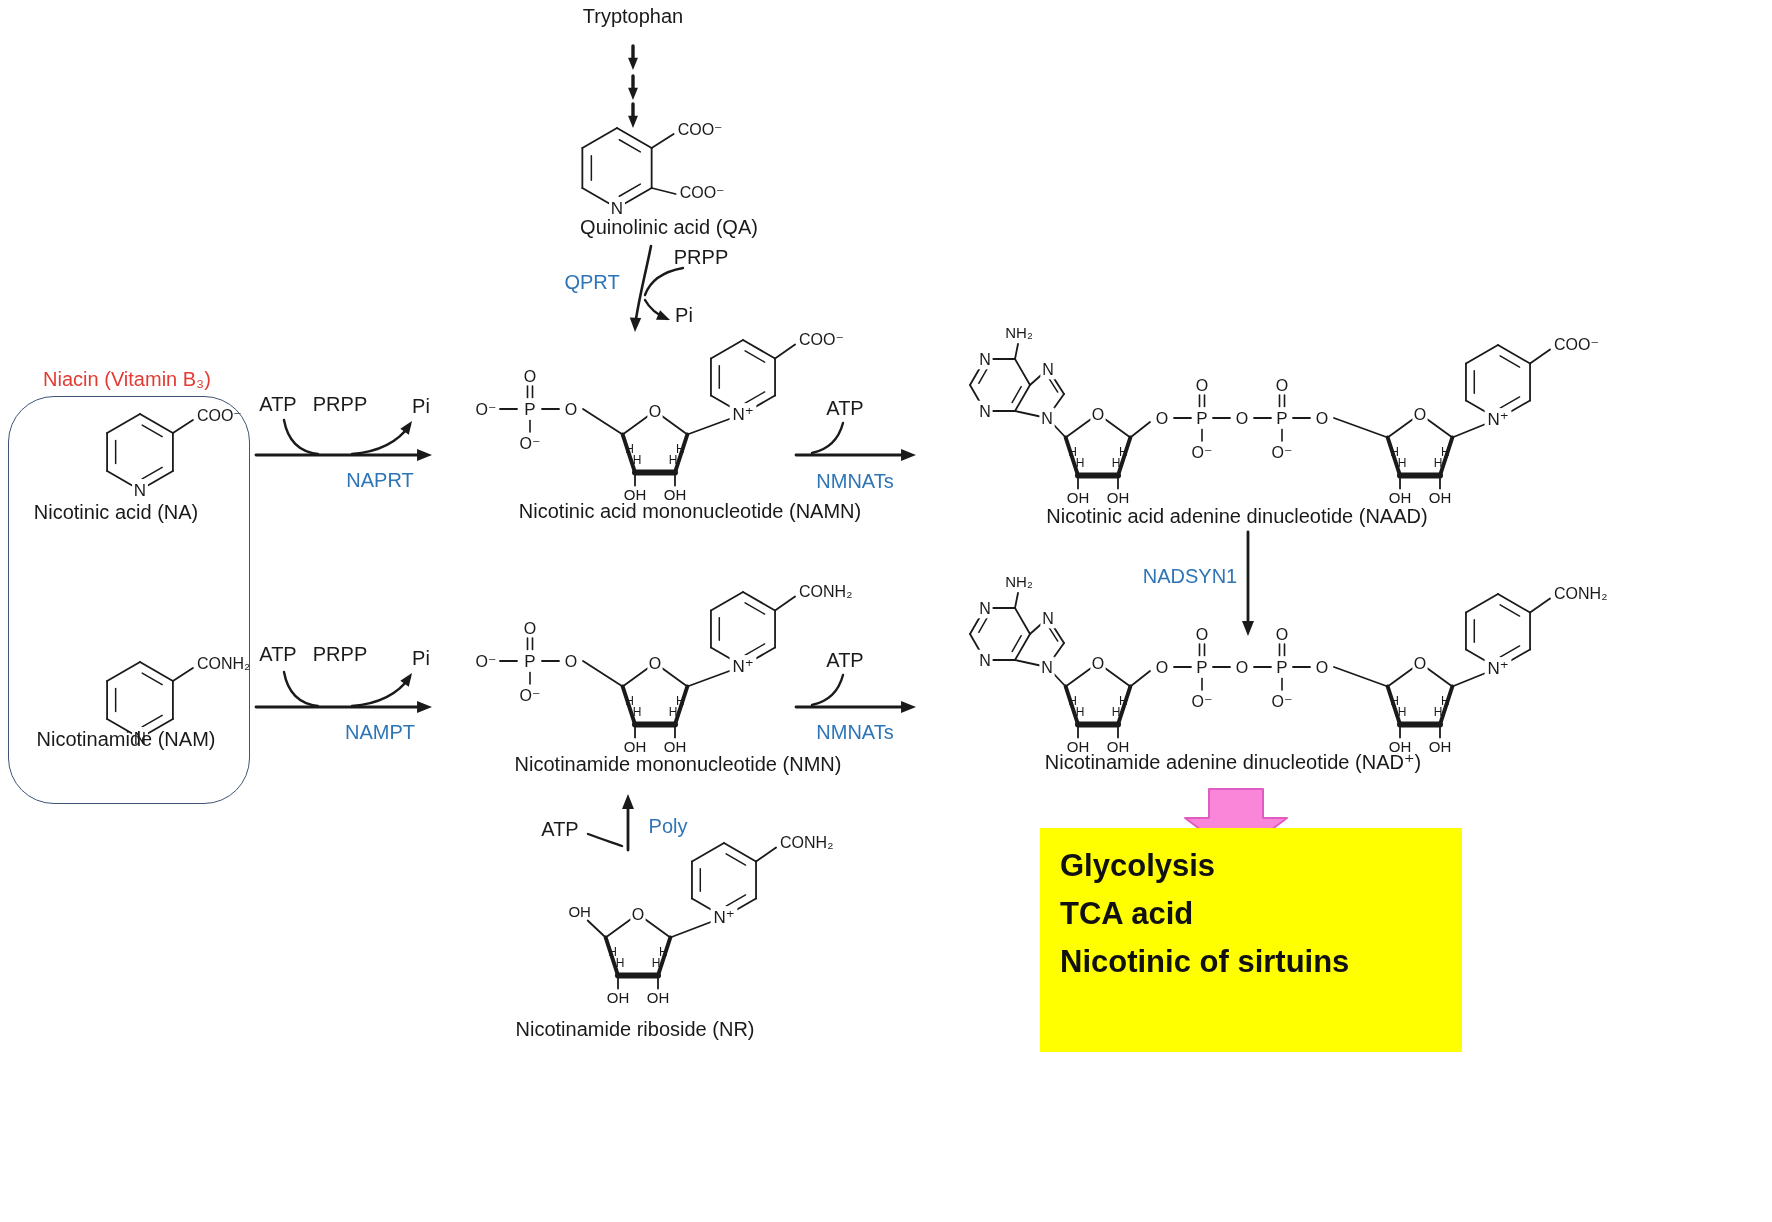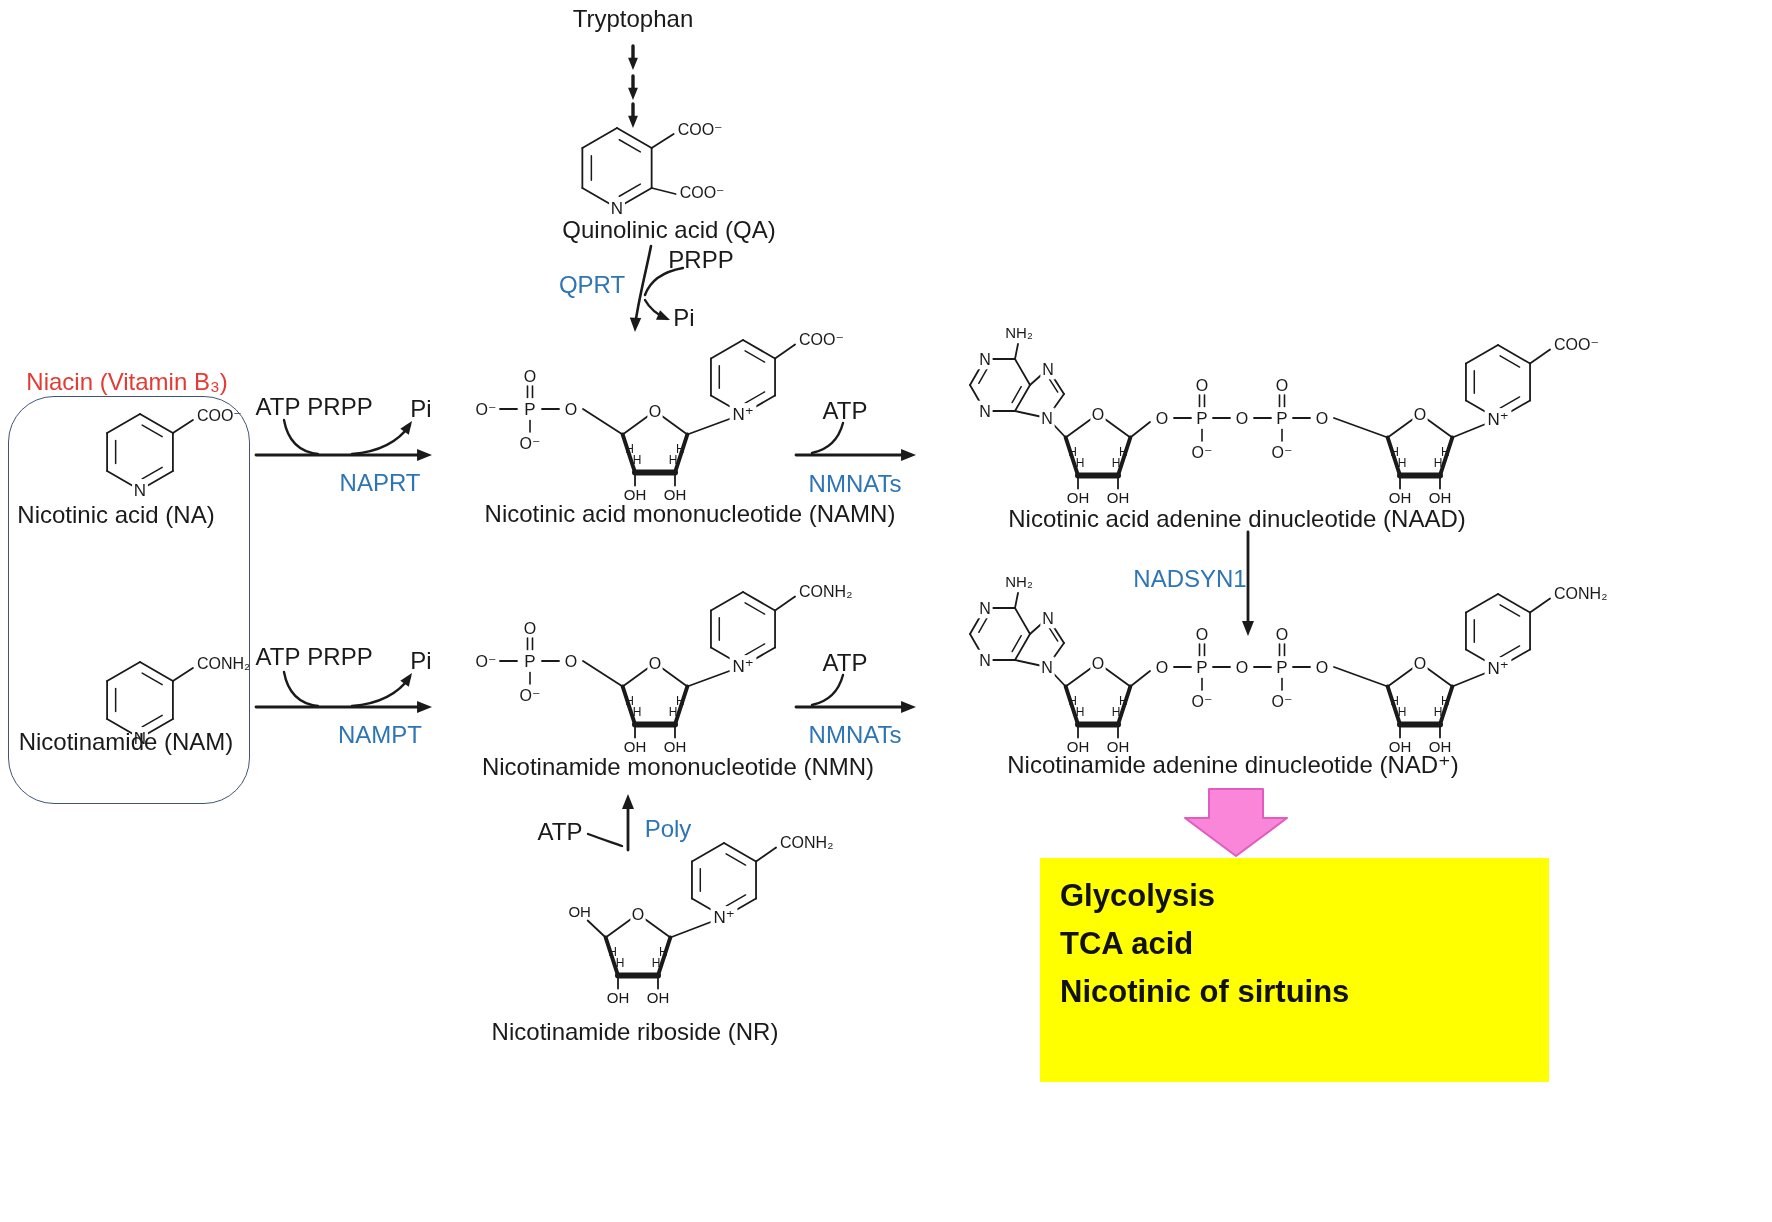--- a/index.html
+++ b/index.html
@@ -1,24 +1,24 @@
 <!DOCTYPE html>
 <html style="--enzyme: #2e75b6; --red: #e33b33; --yellow: #ffff00; --ink: #1a1a1a; --boxborder: #3f5577;"><head>
 <meta charset="utf-8">
 <style>
   html,body{margin:0;padding:0;background:#fff;}
   #stage{position:relative;width:1772px;height:1222px;background:#fff;overflow:hidden;
          font-family:"Liberation Sans","DejaVu Sans",sans-serif;color:var(--ink,#1a1a1a);}
   #diagram{position:absolute;left:0;top:0;}
-  .lbl{position:absolute;transform:translateX(-50%);font-size:24px;white-space:nowrap;line-height:1.15;}
+  .lbl{position:absolute;transform:translateX(-50%);font-size:20px;white-space:nowrap;line-height:1.15;}
   .enzyme{color:var(--enzyme,#2e75b6);}
   .red{color:var(--red,#e33b33);}
   .niacin-box{position:absolute;left:8px;top:396px;width:240px;height:406px;
               border:1.6px solid var(--boxborder,#3f5577);border-radius:46px;}
-  .yellow-box{position:absolute;left:1040px;top:858px;width:509px;height:224px;
+  .yellow-box{position:absolute;left:1040px;top:828px;width:422px;height:224px;
               background:var(--yellow,#ffff00);box-sizing:border-box;padding:14px 0 0 20px;}
   .yellow-box div{font-size:31px;font-weight:bold;line-height:48px;color:#111;}
 </style>
 </head>
 <body>
 
 <div id="stage">
 
   <svg id="diagram" width="1772" height="1222">
       <g>

